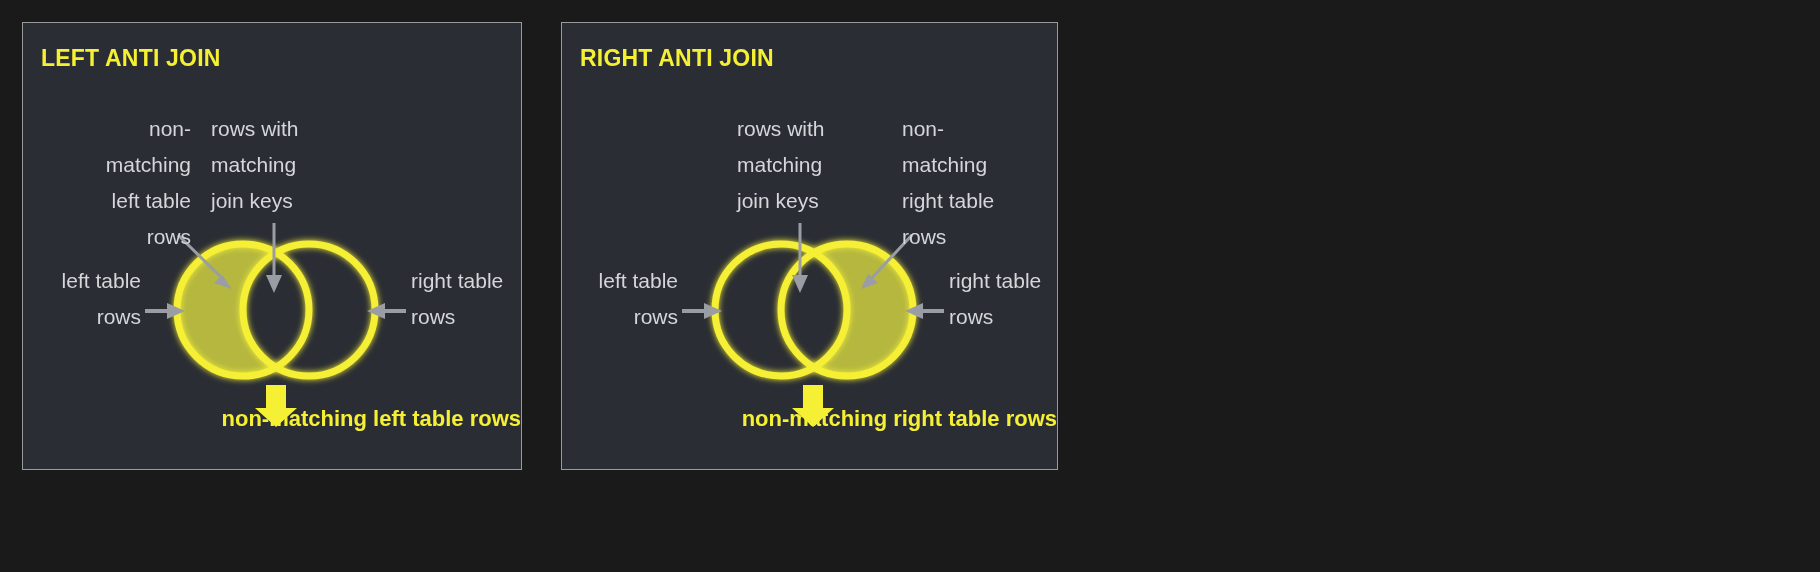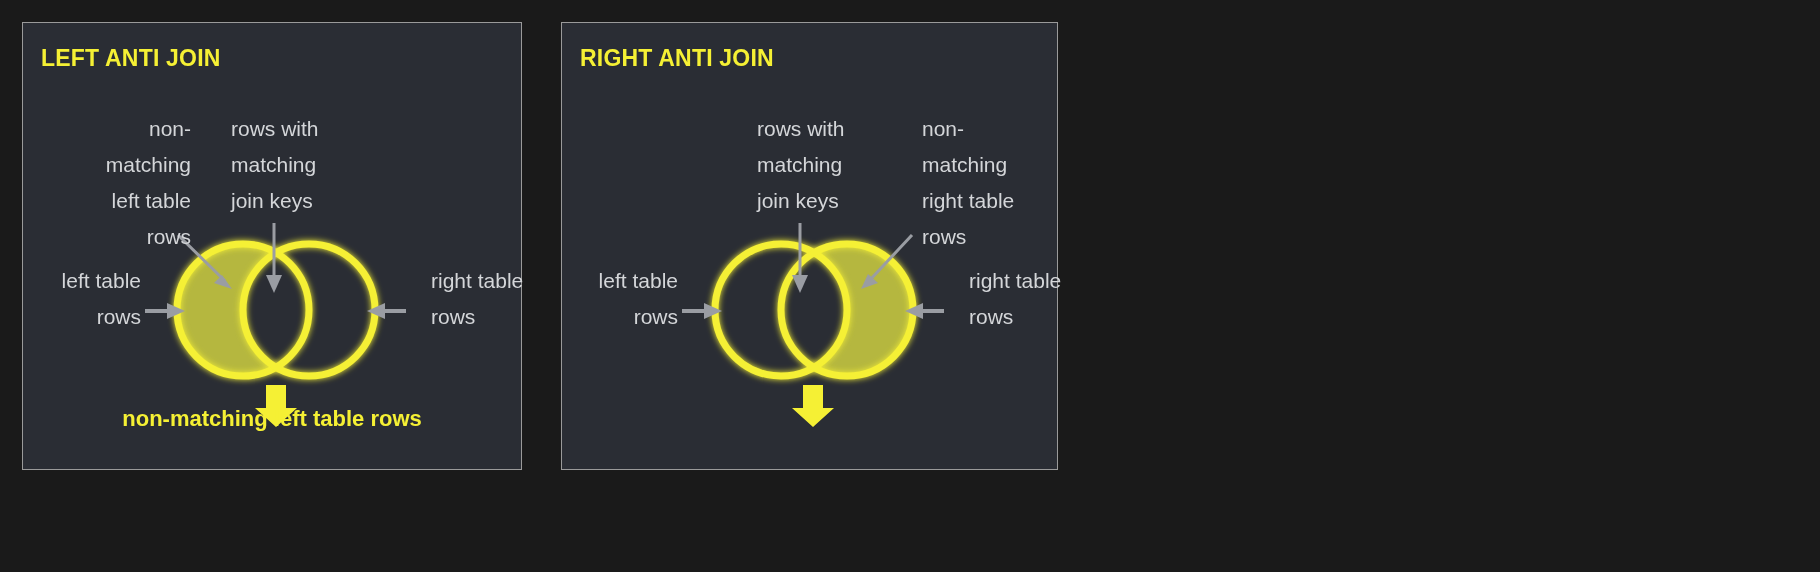--- a/index.html
+++ b/index.html
@@ -53,28 +53,28 @@
 
   .note {
     position: absolute;
     color: #d4d6d9;
     font-size: 21px;
     line-height: 36px;
     text-align: center;
     white-space: pre-line;
   }
   .note.right-al  { text-align: right; }
-  .note.left-al   { text-align: left; margin-left: 20px; }
+  .note.left-al   { text-align: left; }
 
   .caption {
     position: absolute;
     left: 0;
     width: 100%;
     top: 383px;
-    text-align: center;
+    text-align: right;
     color: #f5f034;
     font-size: 22px;
     font-weight: bold;
     white-space: nowrap;
   }
 </style>
 </head>
 <body>
 
 <div id="stage">
@@ -211,15 +211,16 @@
 matching
 right table
 rows</div>
 
     <div class="note right-al" style="left: 0px; top: 240px; width: 116px;">left table
 rows</div>
 
     <div class="note left-al" style="left: 387px; top: 240px; width: 140px;">right table
 rows</div>
 
+    <div class="caption">non-matching right table rows</div>
   </div>
 
 </div>
 
 </body></html>

